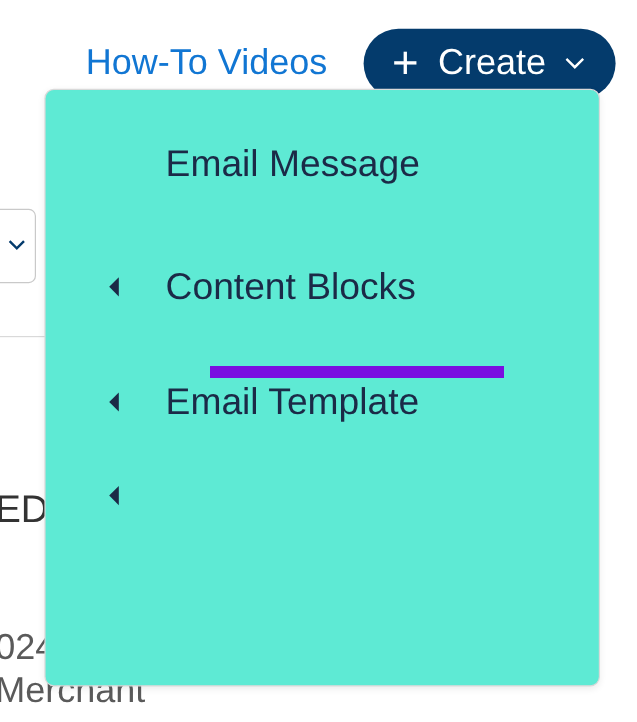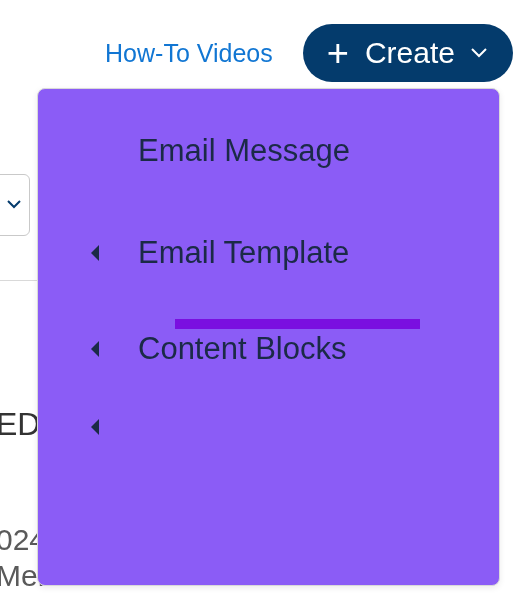--- a/index.html
+++ b/index.html
@@ -15,21 +15,21 @@
     .toolbar {
       display: flex;
       align-items: center;
       justify-content: flex-end;
       gap: 30px;
       padding: 24px 18px 20px 10px;
     }
 
     .howto-link {
       color: #1176d3;
-      font-size: 25px;
+      font-size: 30px;
       font-weight: 400;
       text-decoration: none;
       cursor: pointer;
     }
 
     .create-btn {
       display: inline-flex;
       align-items: center;
       gap: 16px;
       background: #043b6c;
@@ -96,25 +96,25 @@
     .bg-merchant {
       position: absolute;
       left: -4px;
       top: 385px;
       font-size: 30px;
       color: #5a5a5a;
     }
 
     .dropdown {
       position: absolute;
-      top: 88px;
+      top: 74px;
       left: 37px;
       width: 463px;
       height: 498px;
-      background: #8b5cf6;
+      background: #5eead4;
       border: 1px solid #d9d9d9;
       border-radius: 8px;
       box-shadow: 0 2px 6px rgba(0,0,0,0.08);
       padding: 36px 4px 12px 0;
     }
 
     .dd-item {
       position: relative;
       display: flex;
       align-items: center;
@@ -171,29 +171,29 @@
 <div class="dropdown">
   <div class="dd-item">
     <span>Email Message</span>
   </div>
   <div class="dd-item">
     <span class="dd-arrow">
       <svg width="14" height="20" viewBox="0 0 14 20">
           <path d="M11 2 L3 10 L11 18" fill="#1b2a47"></path>
         </svg>
     </span>
-    <span>Email Template</span>
+    <span>Content Blocks</span>
   </div>
   <div class="dd-item">
     <span class="dd-arrow">
       <svg width="14" height="20" viewBox="0 0 14 20">
           <path d="M11 2 L3 10 L11 18" fill="#1b2a47"></path>
         </svg>
     </span>
-    <span>Content Blocks</span>
+    <span>Email Template</span>
   </div>
   <div class="dd-item">
     <span class="dd-arrow">
       <svg width="14" height="20" viewBox="0 0 14 20">
           <path d="M11 2 L3 10 L11 18" fill="#1b2a47"></path>
         </svg>
     </span>
   </div>
   <div class="highlight-underline"></div>
 </div>

